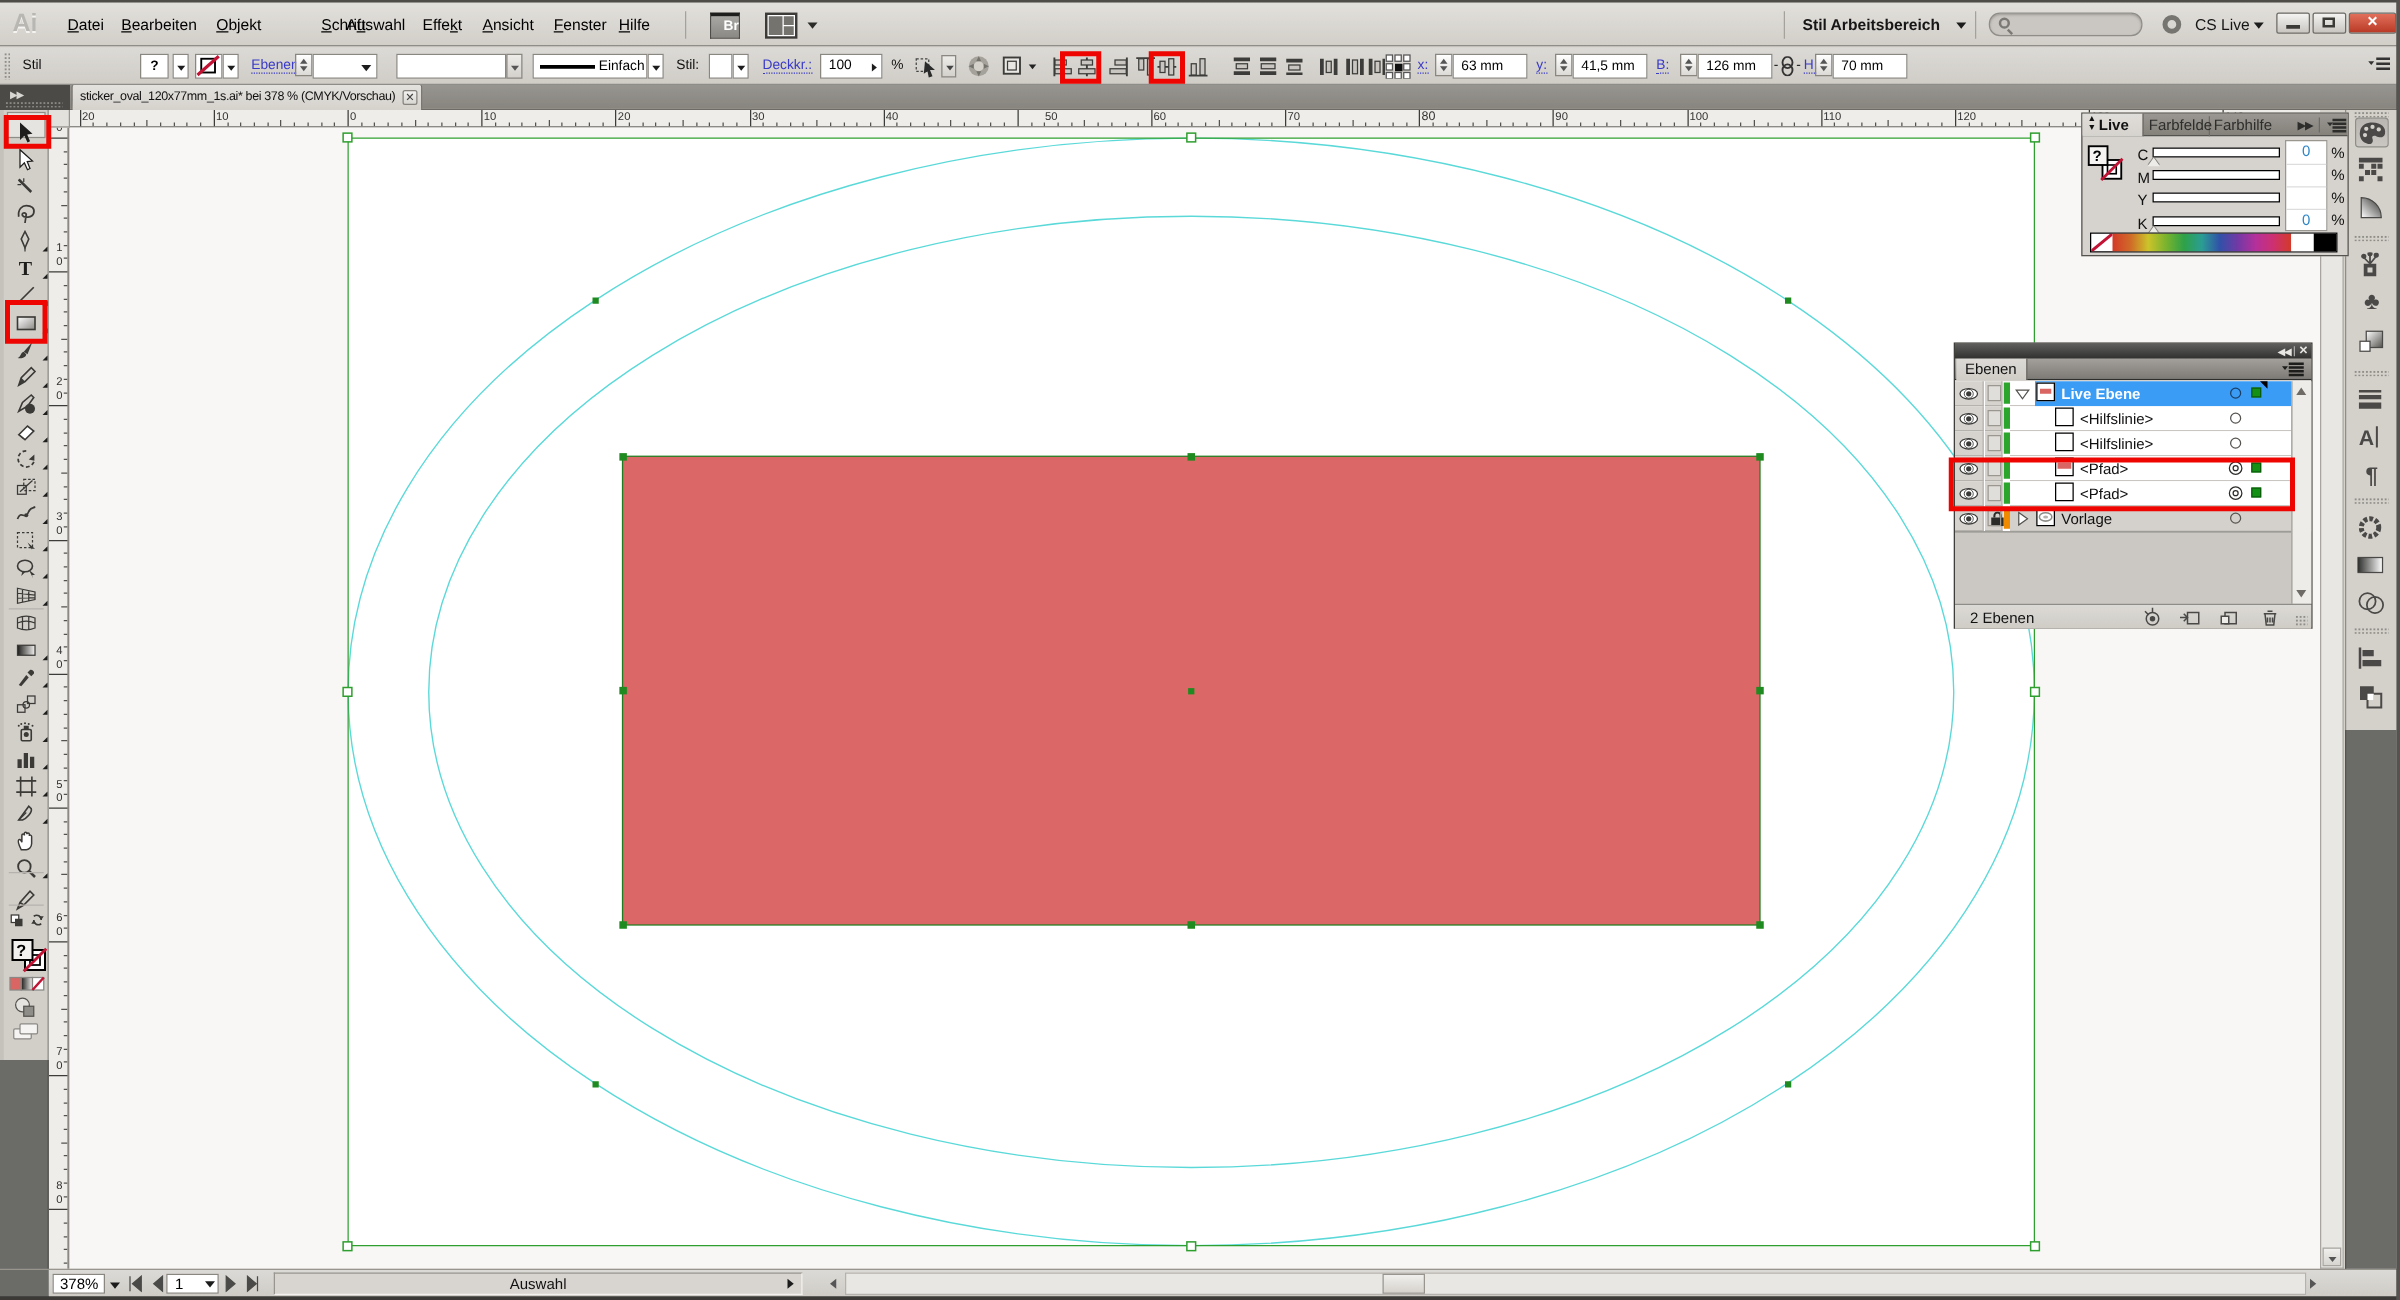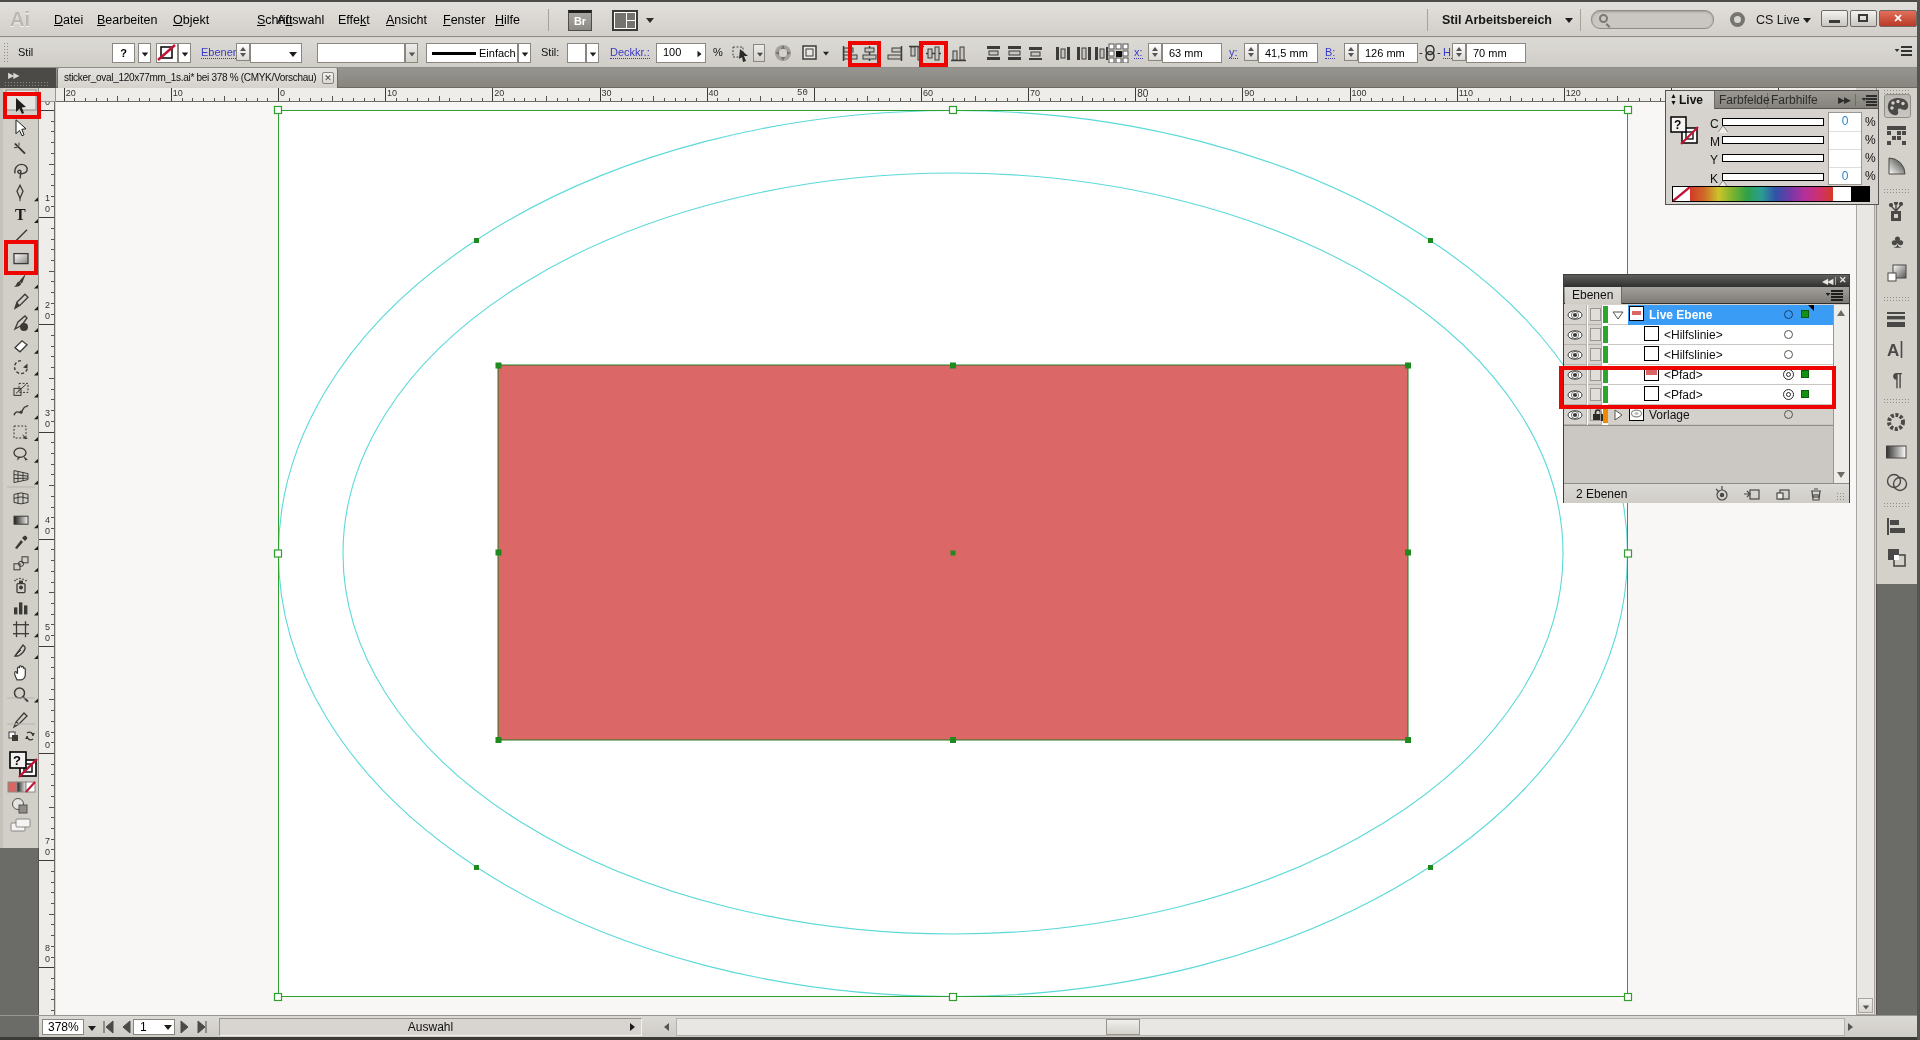--- a/index.html
+++ b/index.html
@@ -28,21 +28,21 @@
   <div class="mnu" style="left:54px;"><u>D</u>atei</div>
   <div class="mnu" style="left:97px;"><u>B</u>earbeiten</div>
   <div class="mnu" style="left:173px;"><u>O</u>bjekt</div>
   <div class="mnu" style="left:225px;margin-left:32px;"><u>S</u>chrift</div>
   <div class="mnu" style="left:277px;">A<u>u</u>swahl</div>
   <div class="mnu" style="left:338px;">Effe<u>k</u>t</div>
   <div class="mnu" style="left:386px;"><u>A</u>nsicht</div>
   <div class="mnu" style="left:443px;"><u>F</u>enster</div>
   <div class="mnu" style="left:495px;"><u>H</u>ilfe</div>
   <div class="abs" style="left:548px;top:7px;width:1px;height:22px;background:#A5A29C;"></div>
-  <div class="abs" style="left:568px;top:8px;width:24px;height:21px;background:linear-gradient(#A9A7A3,#8B8984);border:1px solid #4F4D49;border-top:3px solid #1e1e1c;color:#fff;font-size:11px;font-weight:bold;text-align:center;line-height:16px;">Br</div>
+  <div class="abs" style="left:568px;top:8px;width:24px;height:21px;background:linear-gradient(#A9A7A3,#8B8984);border:1px solid #4F4D49;border-top:3px solid #1e1e1c;color:#fff;font-size:11px;font-weight:bold;text-align:right;line-height:16px;">Br</div>
   <div class="abs" style="left:612px;top:8px;width:26px;height:21px;border:2px solid #3c3b38;background:#fff;">
     <div class="abs" style="left:1px;top:1px;width:11px;height:15px;background:#75736E;"></div>
     <div class="abs" style="left:13px;top:1px;width:8px;height:7px;background:#75736E;"></div>
     <div class="abs" style="left:13px;top:9px;width:8px;height:7px;background:#75736E;"></div>
   </div>
   <div class="tri-d" style="left:646px;top:16px;border-top-color:#2b2b29;"></div>
   <div class="abs" style="left:1427px;top:7px;width:1px;height:22px;background:#A5A29C;"></div>
   <div class="abs" style="left:1442px;top:0;height:36px;line-height:36px;font-size:12.5px;font-weight:bold;color:#161616;">Stil Arbeitsbereich</div>
   <div class="tri-d" style="left:1565px;top:16px;"></div>
   <div class="abs" style="left:1580px;top:7px;width:1px;height:22px;background:#A5A29C;"></div>
@@ -314,21 +314,21 @@
     <div style="position:absolute;left:678.3px;bottom:0;width:1px;height:3px;background:#55534f;"></div>
     <div style="position:absolute;left:689.0px;bottom:0;width:1px;height:3px;background:#55534f;"></div>
     <div style="position:absolute;left:699.7px;bottom:0;width:1px;height:3px;background:#55534f;"></div>
     <div style="position:absolute;left:710.5px;bottom:0;width:1px;height:3px;background:#55534f;"></div>
     <div style="position:absolute;left:721.2px;bottom:0;width:1px;height:5px;background:#55534f;"></div>
     <div style="position:absolute;left:731.9px;bottom:0;width:1px;height:3px;background:#55534f;"></div>
     <div style="position:absolute;left:742.6px;bottom:0;width:1px;height:3px;background:#55534f;"></div>
     <div style="position:absolute;left:753.3px;bottom:0;width:1px;height:3px;background:#55534f;"></div>
     <div style="position:absolute;left:764.0px;bottom:0;width:1px;height:3px;background:#55534f;"></div>
     <div style="position:absolute;left:774.8px;top:0;width:1px;height:14px;background:#3c3c3a;"></div>
-    <div style="position:absolute;left:758px;top:0px;font-size:9px;color:#333;font-family:Liberation Mono, monospace;">50</div>
+    <div style="position:absolute;left:797px;top:0px;font-size:9px;color:#333;">50</div>
     <div style="position:absolute;left:785.5px;bottom:0;width:1px;height:3px;background:#55534f;"></div>
     <div style="position:absolute;left:796.2px;bottom:0;width:1px;height:3px;background:#55534f;"></div>
     <div style="position:absolute;left:806.9px;bottom:0;width:1px;height:3px;background:#55534f;"></div>
     <div style="position:absolute;left:817.6px;bottom:0;width:1px;height:3px;background:#55534f;"></div>
     <div style="position:absolute;left:828.3px;bottom:0;width:1px;height:5px;background:#55534f;"></div>
     <div style="position:absolute;left:839.0px;bottom:0;width:1px;height:3px;background:#55534f;"></div>
     <div style="position:absolute;left:849.8px;bottom:0;width:1px;height:3px;background:#55534f;"></div>
     <div style="position:absolute;left:860.5px;bottom:0;width:1px;height:3px;background:#55534f;"></div>
     <div style="position:absolute;left:871.2px;bottom:0;width:1px;height:3px;background:#55534f;"></div>
     <div style="position:absolute;left:881.9px;top:0;width:1px;height:14px;background:#3c3c3a;"></div>

